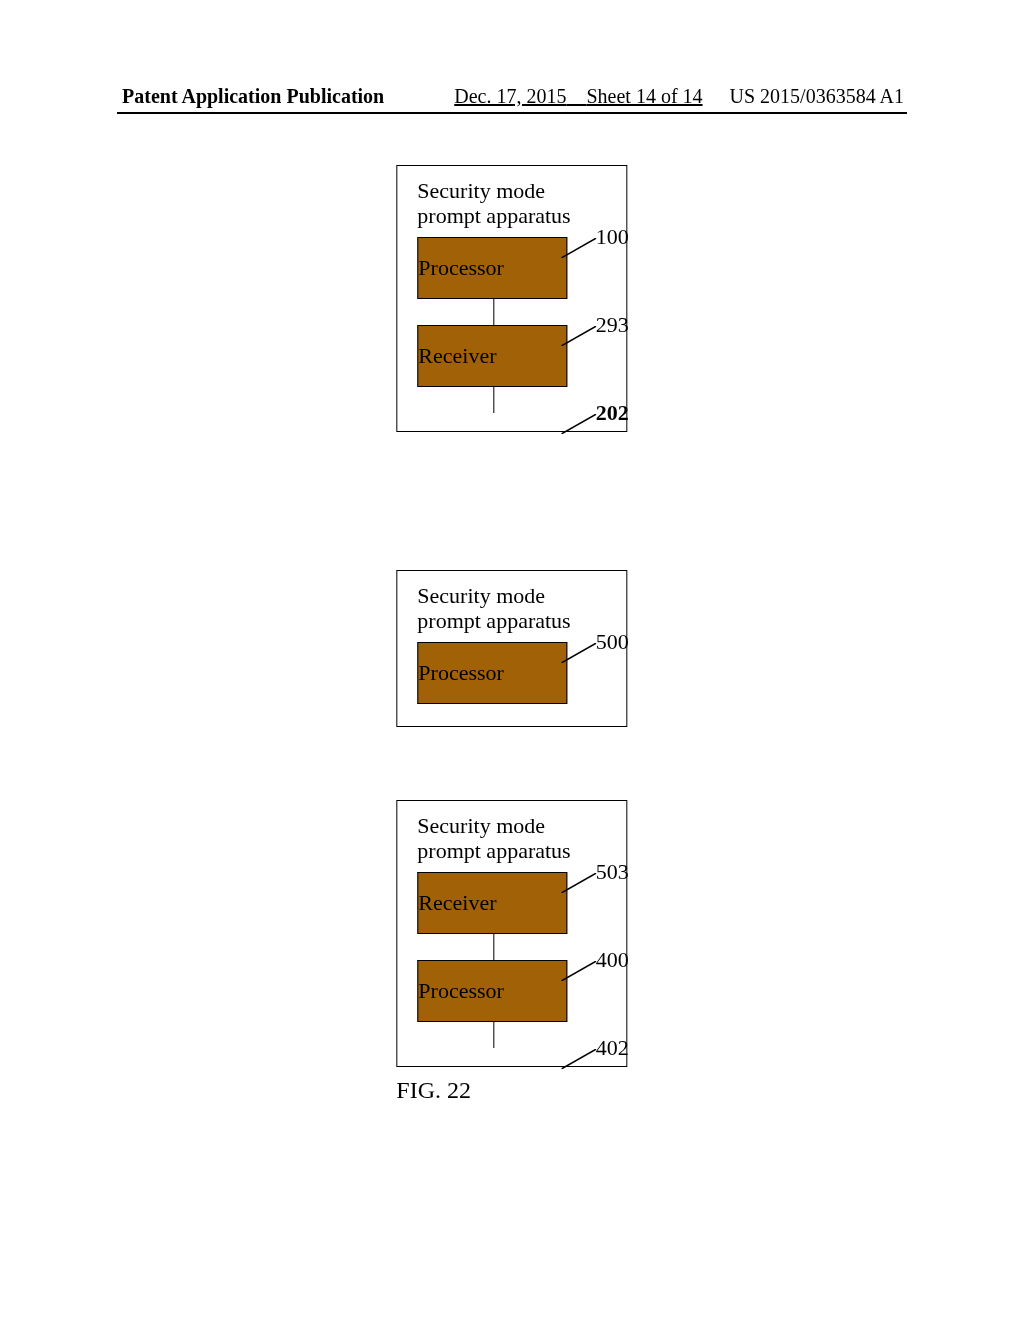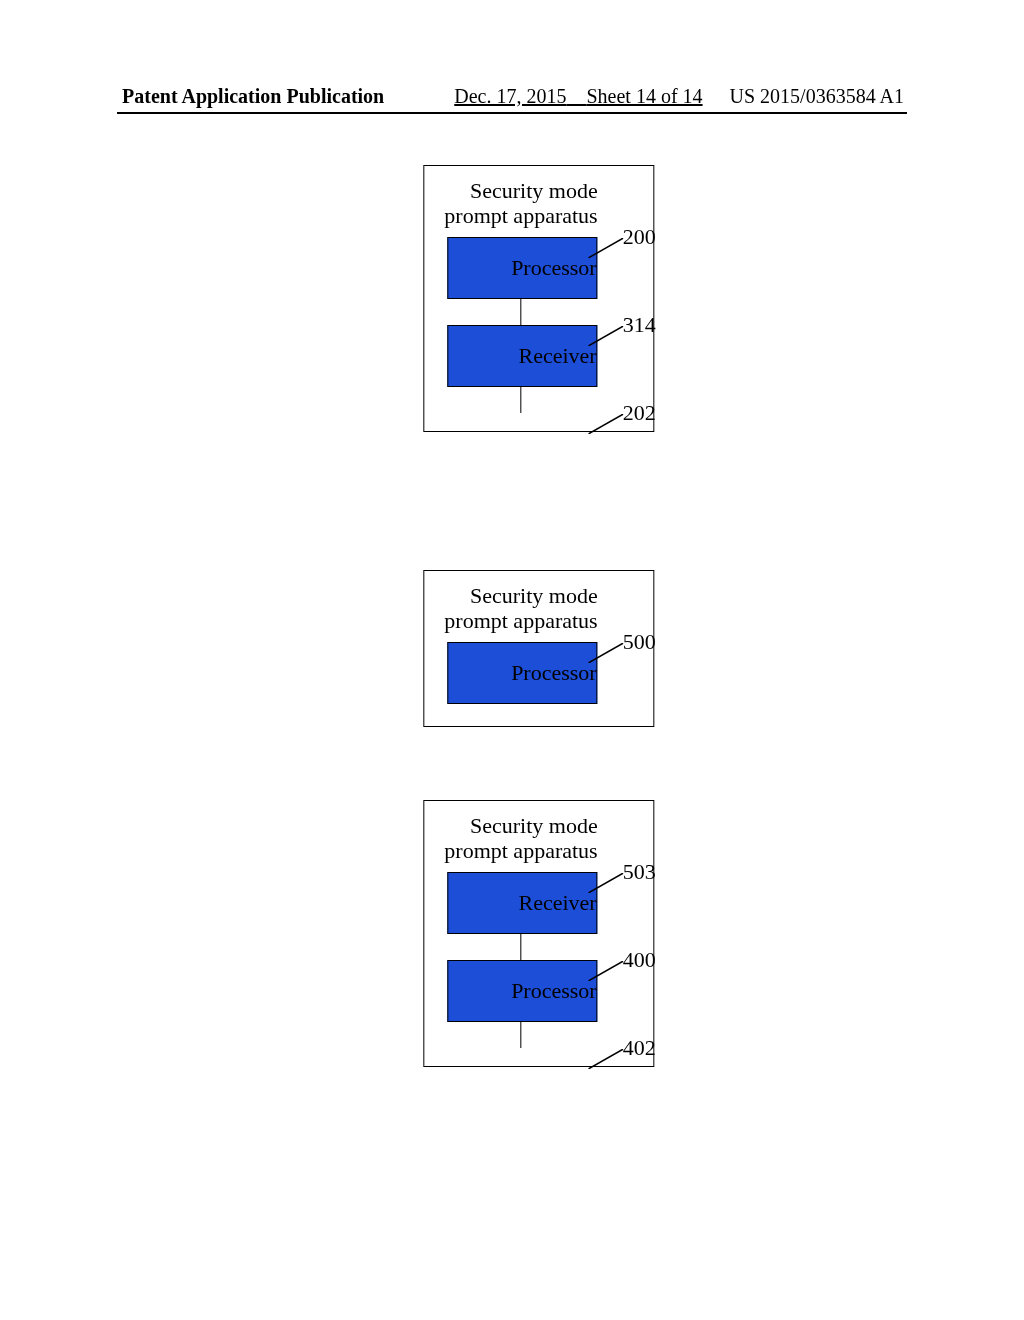--- a/index.html
+++ b/index.html
@@ -39,42 +39,41 @@
   width: 790px;
   height: 0;
   border-top: 2px solid #000;
 }
 
 
 .area {
   position: absolute;
   left: 50%;
   transform: translateX(-50%);
-  text-align: right;
-  margin-left: 27px;
+  text-align: left;
 }
 .outerbox {
   border: 1.5px solid #000;
   display: inline-block;
   padding: 12px 56px 18px 20px;
   position: relative;
 }
 .outerbox .title {
   font-size: 22px;
   line-height: 1.15;
   margin-bottom: 8px;
 }
 .innerbox {
   border: 1.5px solid #000;
   width: 148px;
   height: 60px;
   line-height: 60px;
   font-size: 22px;
   display: inline-block;
-  background:#1d4ed8;
+  background:#a16207;
 }
 .vconn {
   width: 0;
   border-left: 1.5px solid #000;
   margin: 0 auto;
 }
 .ref {
   position: absolute;
   font-size: 22px;
 }
@@ -118,31 +117,31 @@
     <div>
       <div class="innerbox">Processor</div>
     </div>
     <div class="vconn" style="height:26px"></div>
     <div>
       <div class="innerbox">Receiver</div>
     </div>
     <div class="vconn" style="height:26px"></div>
 
     
-    <span class="ref" style="top:58px; right:-2px;">200</span>
+    <span class="ref" style="top:58px; right:-2px;">100</span>
     <svg class="lead" style="top:72px; right:30px;" width="35" height="20">
         <line x1="0" y1="20" x2="35" y2="0" stroke="#000" stroke-width="1.5"></line>
       </svg>
 
-    <span class="ref" style="top:146px; right:-2px;">314</span>
+    <span class="ref" style="top:146px; right:-2px;">293</span>
     <svg class="lead" style="top:160px; right:30px;" width="35" height="20">
         <line x1="0" y1="20" x2="35" y2="0" stroke="#000" stroke-width="1.5"></line>
       </svg>
 
-    <span class="ref" style="top:234px; right:-2px;">202</span>
+    <span class="ref" style="top:234px; right:-2px;font-weight:bold;">202</span>
     <svg class="lead" style="top:248px; right:30px;" width="35" height="20">
         <line x1="0" y1="20" x2="35" y2="0" stroke="#000" stroke-width="1.5"></line>
       </svg>
   </div>
 </div>
 
 <div id="fig21" class="area">
   <div class="outerbox">
     <div class="title">
       <span>Security mode</span><br>
@@ -182,13 +181,14 @@
     <span class="ref" style="top:146px; right:-2px;">400</span>
     <svg class="lead" style="top:160px; right:30px;" width="35" height="20">
         <line x1="0" y1="20" x2="35" y2="0" stroke="#000" stroke-width="1.5"></line>
       </svg>
 
     <span class="ref" style="top:234px; right:-2px;">402</span>
     <svg class="lead" style="top:248px; right:30px;" width="35" height="20">
         <line x1="0" y1="20" x2="35" y2="0" stroke="#000" stroke-width="1.5"></line>
       </svg>
   </div>
+  <div class="figcap">FIG. 22</div>
 </div>
 
 </body></html>

